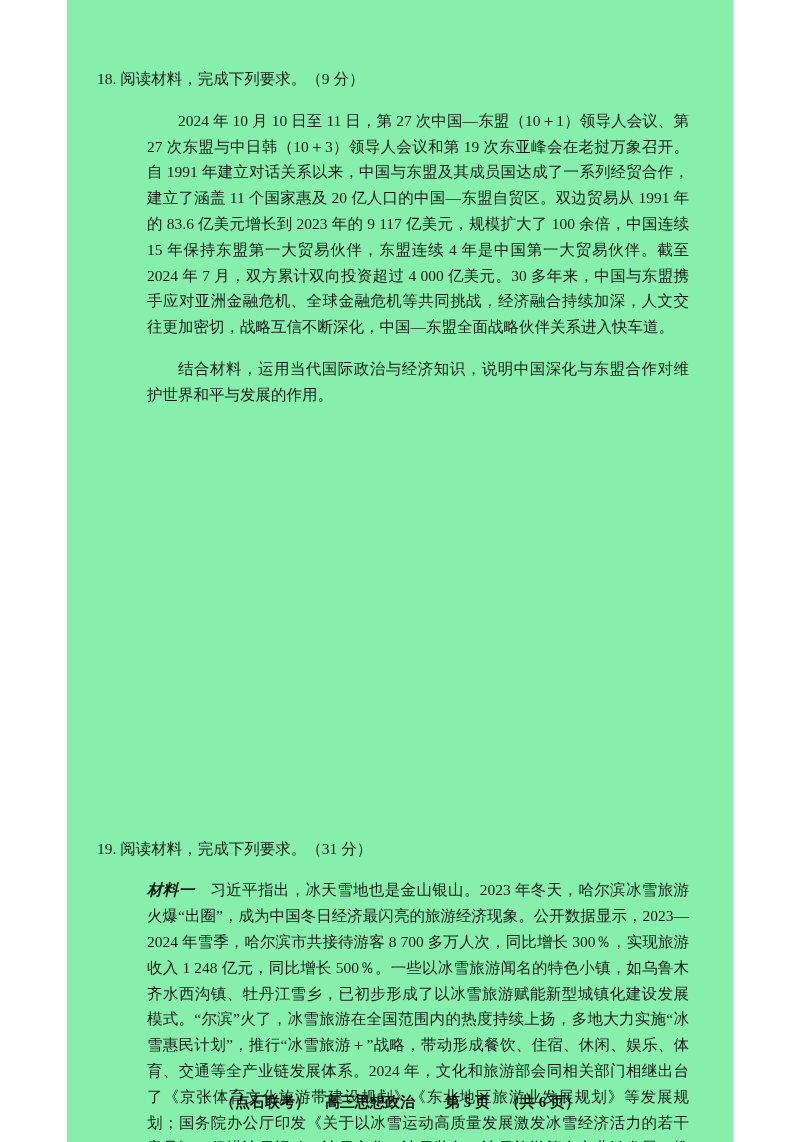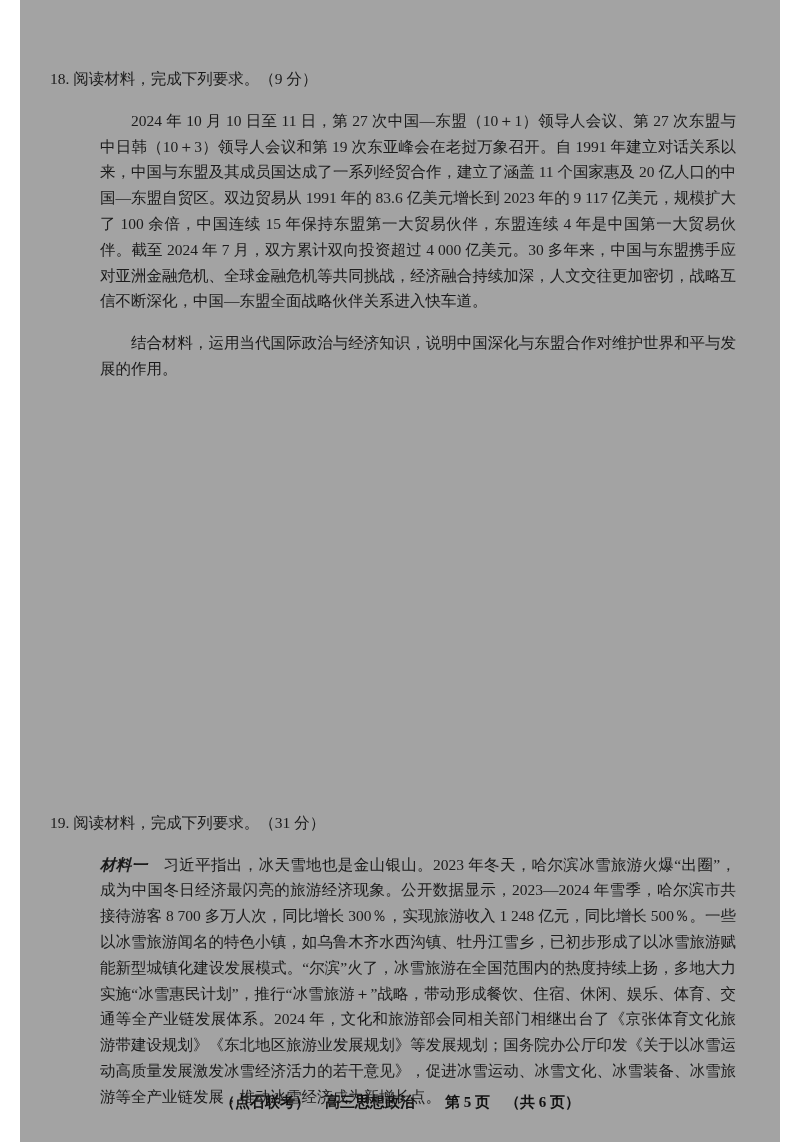--- a/index.html
+++ b/index.html
@@ -1,21 +1,21 @@
 <!DOCTYPE html>
 <html><head>
 <meta charset="utf-8">
 <style>
   html,body { margin:0; padding:0; background:#ffffff; }
   .page {
     position: relative;
-    width: 760px;
+    width: 666px;
     height: 1142px;
     margin: 0 auto;
-    background: #a3a3a3;
+    background: #86efac;
     box-sizing: border-box;
     padding: 66px 28px 0 64px;
     font-family: "Liberation Serif", "DejaVu Serif", serif;
     color: #1a1a1a;
     font-size: 15.5px;
     line-height: 25.8px;
     overflow: hidden;
   }
   .q-header {
     margin: 0;

